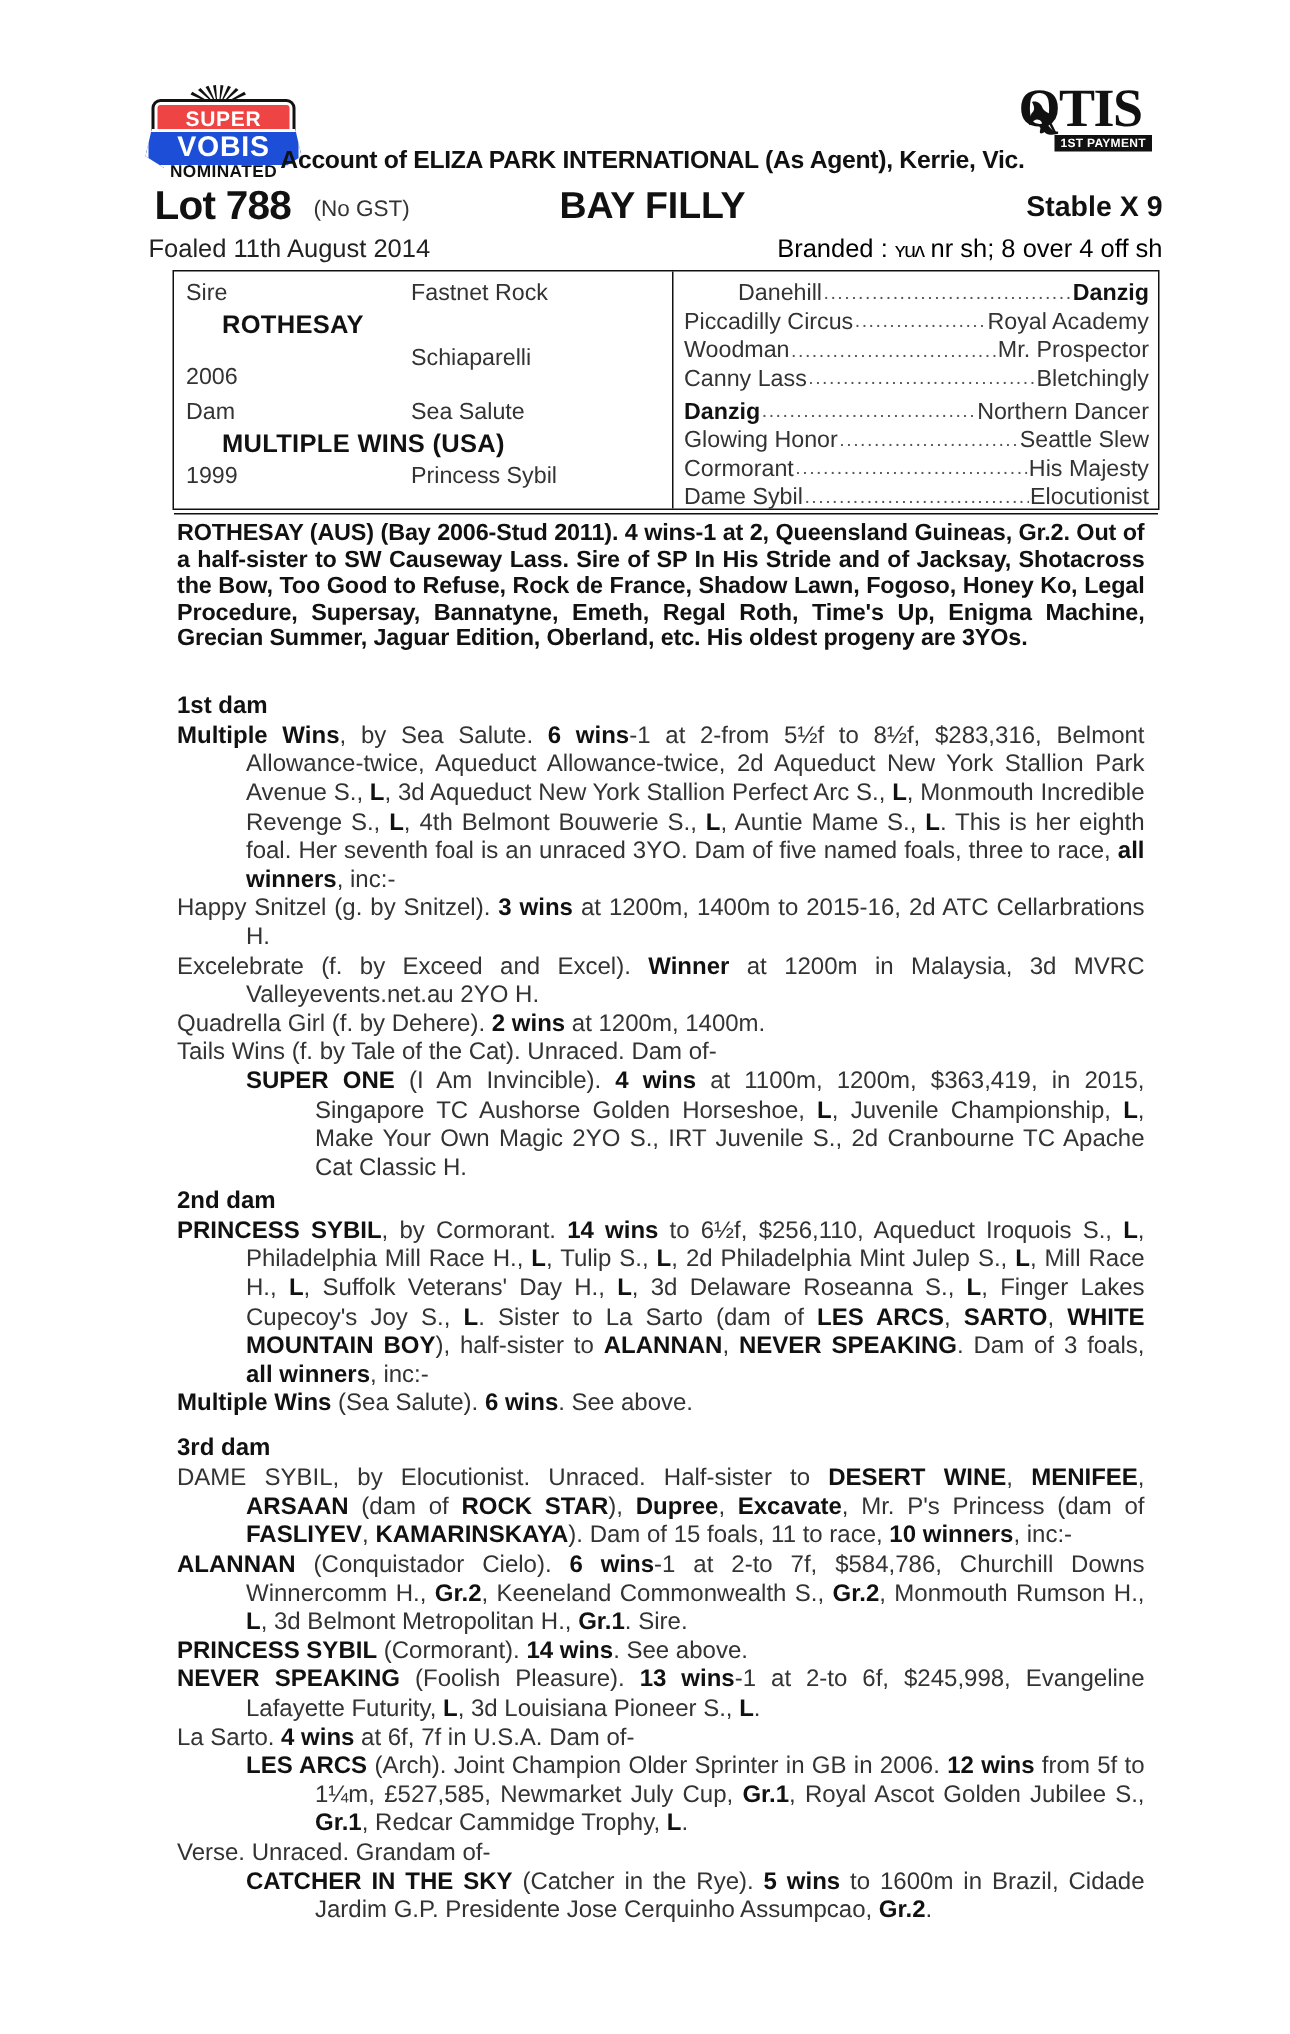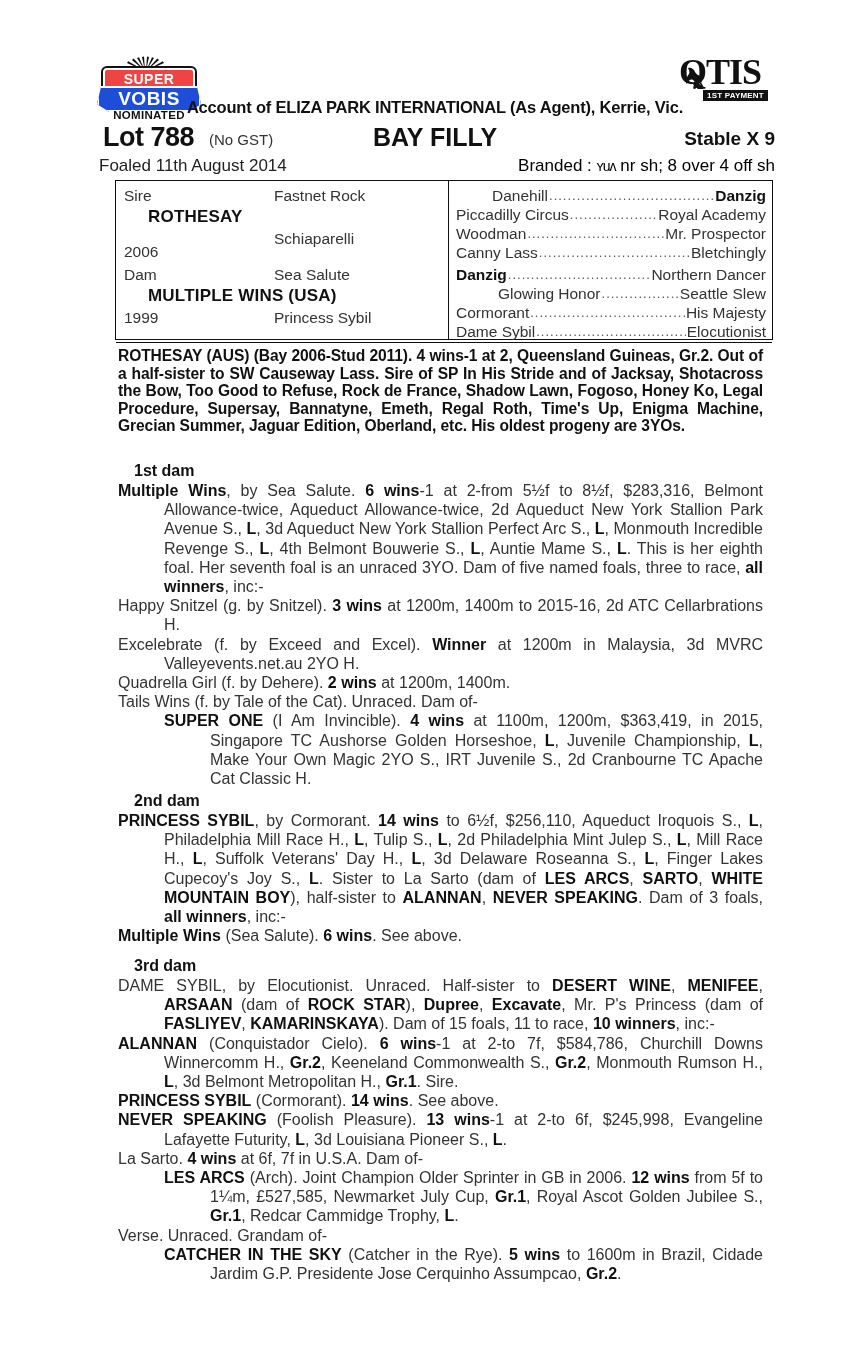--- a/index.html
+++ b/index.html
@@ -303,21 +303,20 @@
     color: #111;
   }
 
   
   .dam-section { position: absolute; left: 118px; width: 645px; }
   .dam-head {
     font-weight: bold;
     font-size: 16px;
     color: #111;
     margin-bottom: 1px;
-    margin-left: 16px;
   }
   .entry {
     font-size: 16px;
     line-height: 19.2px;
     color: #333;
     text-align: justify;
     text-justify: inter-word;
     margin: 0;
   }
   .ind1 { padding-left: 46px; text-indent: -46px; }
@@ -414,21 +413,21 @@
         <div class="dot-row" style="top: 63px;">
           <span class="nm">Canny Lass</span>
           <span class="leader">................................................................................</span>
           <span class="sire4">Bletchingly</span>
         </div>
         <div class="dot-row" style="top: 85px;">
           <span class="nm bold-name">Danzig</span>
           <span class="leader">................................................................................</span>
           <span class="sire4">Northern Dancer</span>
         </div>
-        <div class="dot-row" style="top: 104px; margin-left: 42px;">
+        <div class="dot-row" style="top: 104px;">
           <span class="nm">Glowing Honor</span>
           <span class="leader">................................................................................</span>
           <span class="sire4">Seattle Slew</span>
         </div>
         <div class="dot-row" style="top: 123px;">
           <span class="nm">Cormorant</span>
           <span class="leader">................................................................................</span>
           <span class="sire4">His Majesty</span>
         </div>
         <div class="dot-row" style="top: 142px;">

